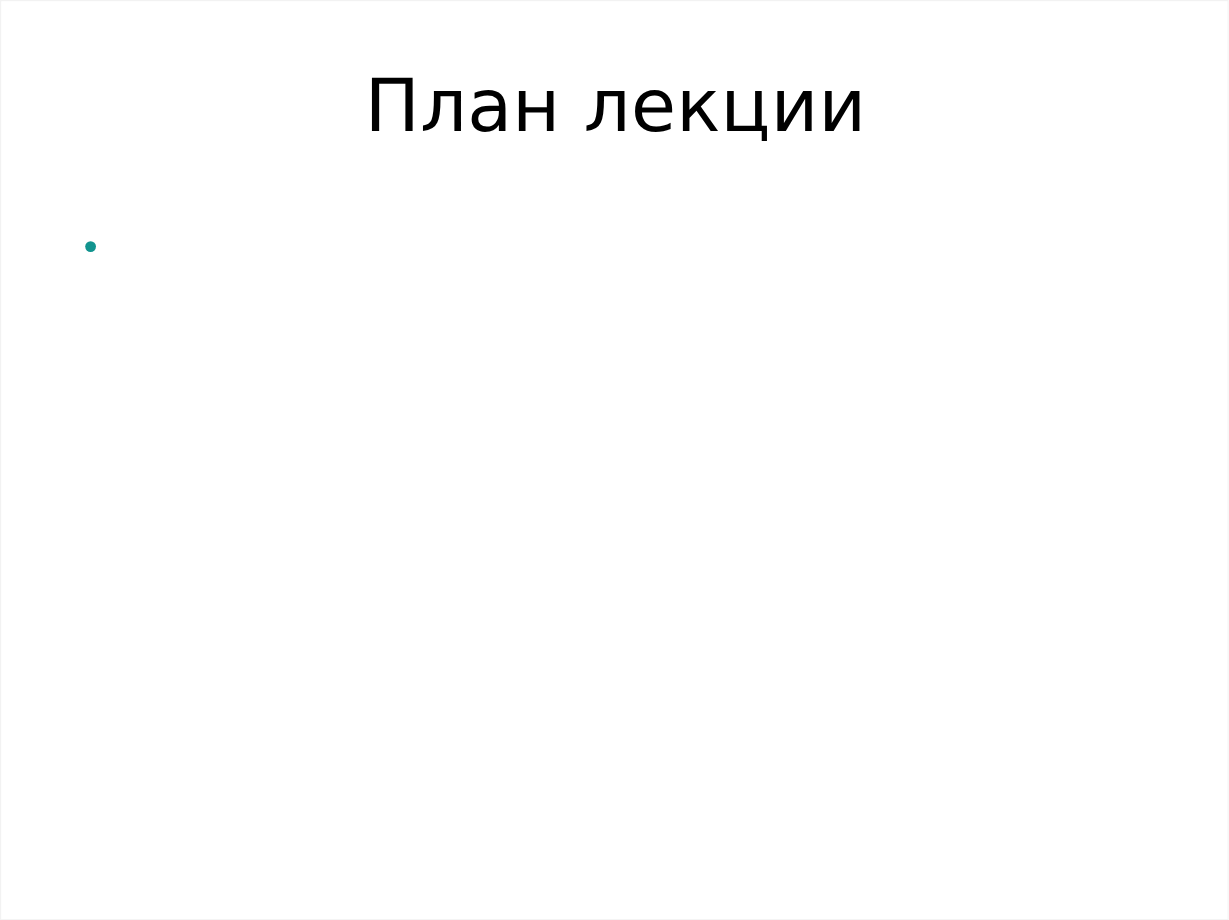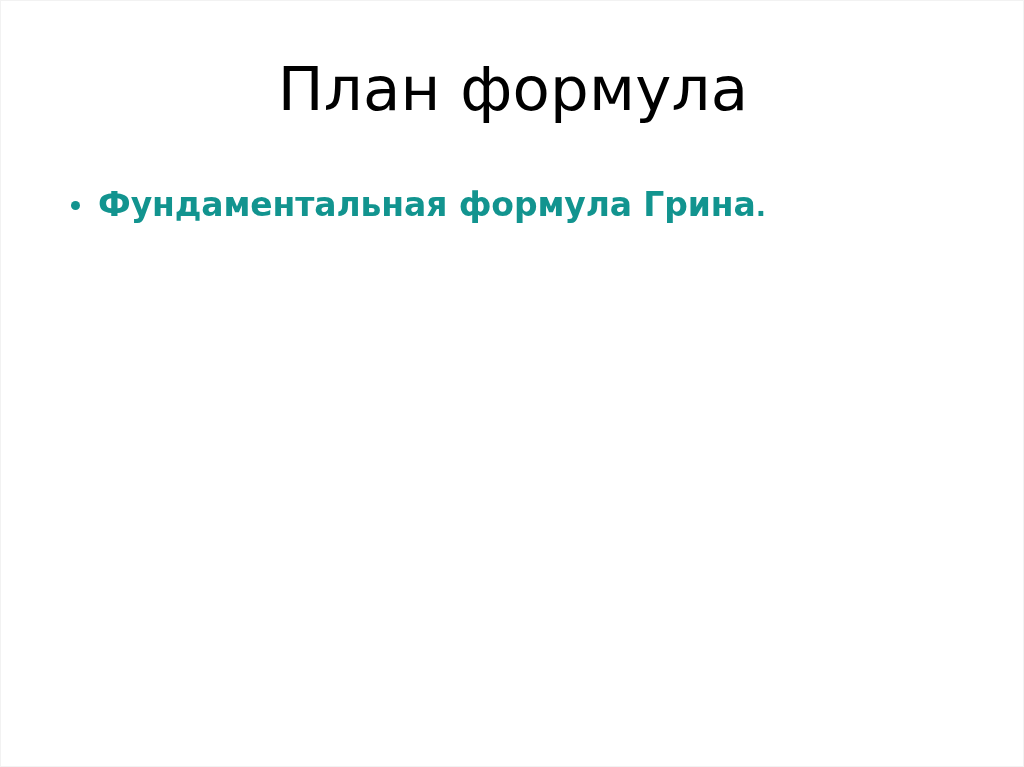--- a/index.html
+++ b/index.html
@@ -101,26 +101,25 @@
     width: 1024px;
     height: 525px;
     background: transparent;
   }
 </style>
 </head>
 <body>
 
 <div class="slide">
 
-  <div class="slide-title">План формула</div>
+  <div class="slide-title">План лекции</div>
 
   <ul class="body-list">
     <li class="bullet-row">
       <span class="bullet-marker">
         <span class="bullet-dot"></span>
       </span>
-      <span class="bullet-text"><span>Фундаментальная формула Грина</span><span class="sentence-period">.</span></span>
     </li>
   </ul>
 
   <div class="content-blank"></div>
 
 </div>
 
 </body></html>

